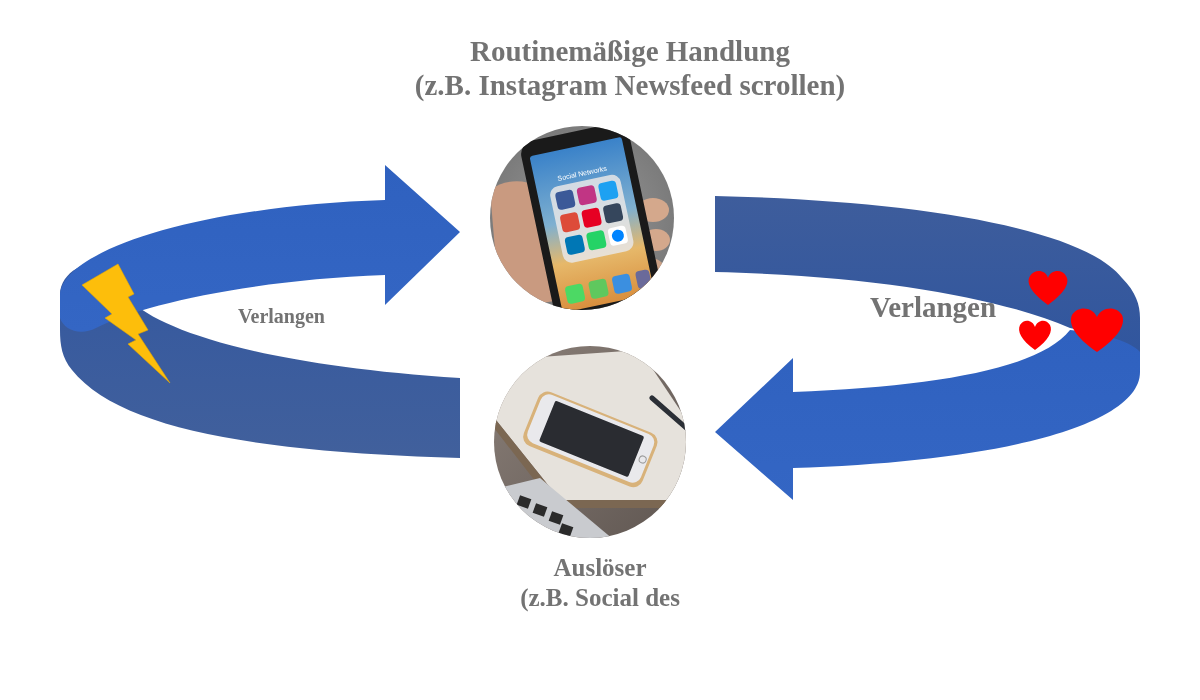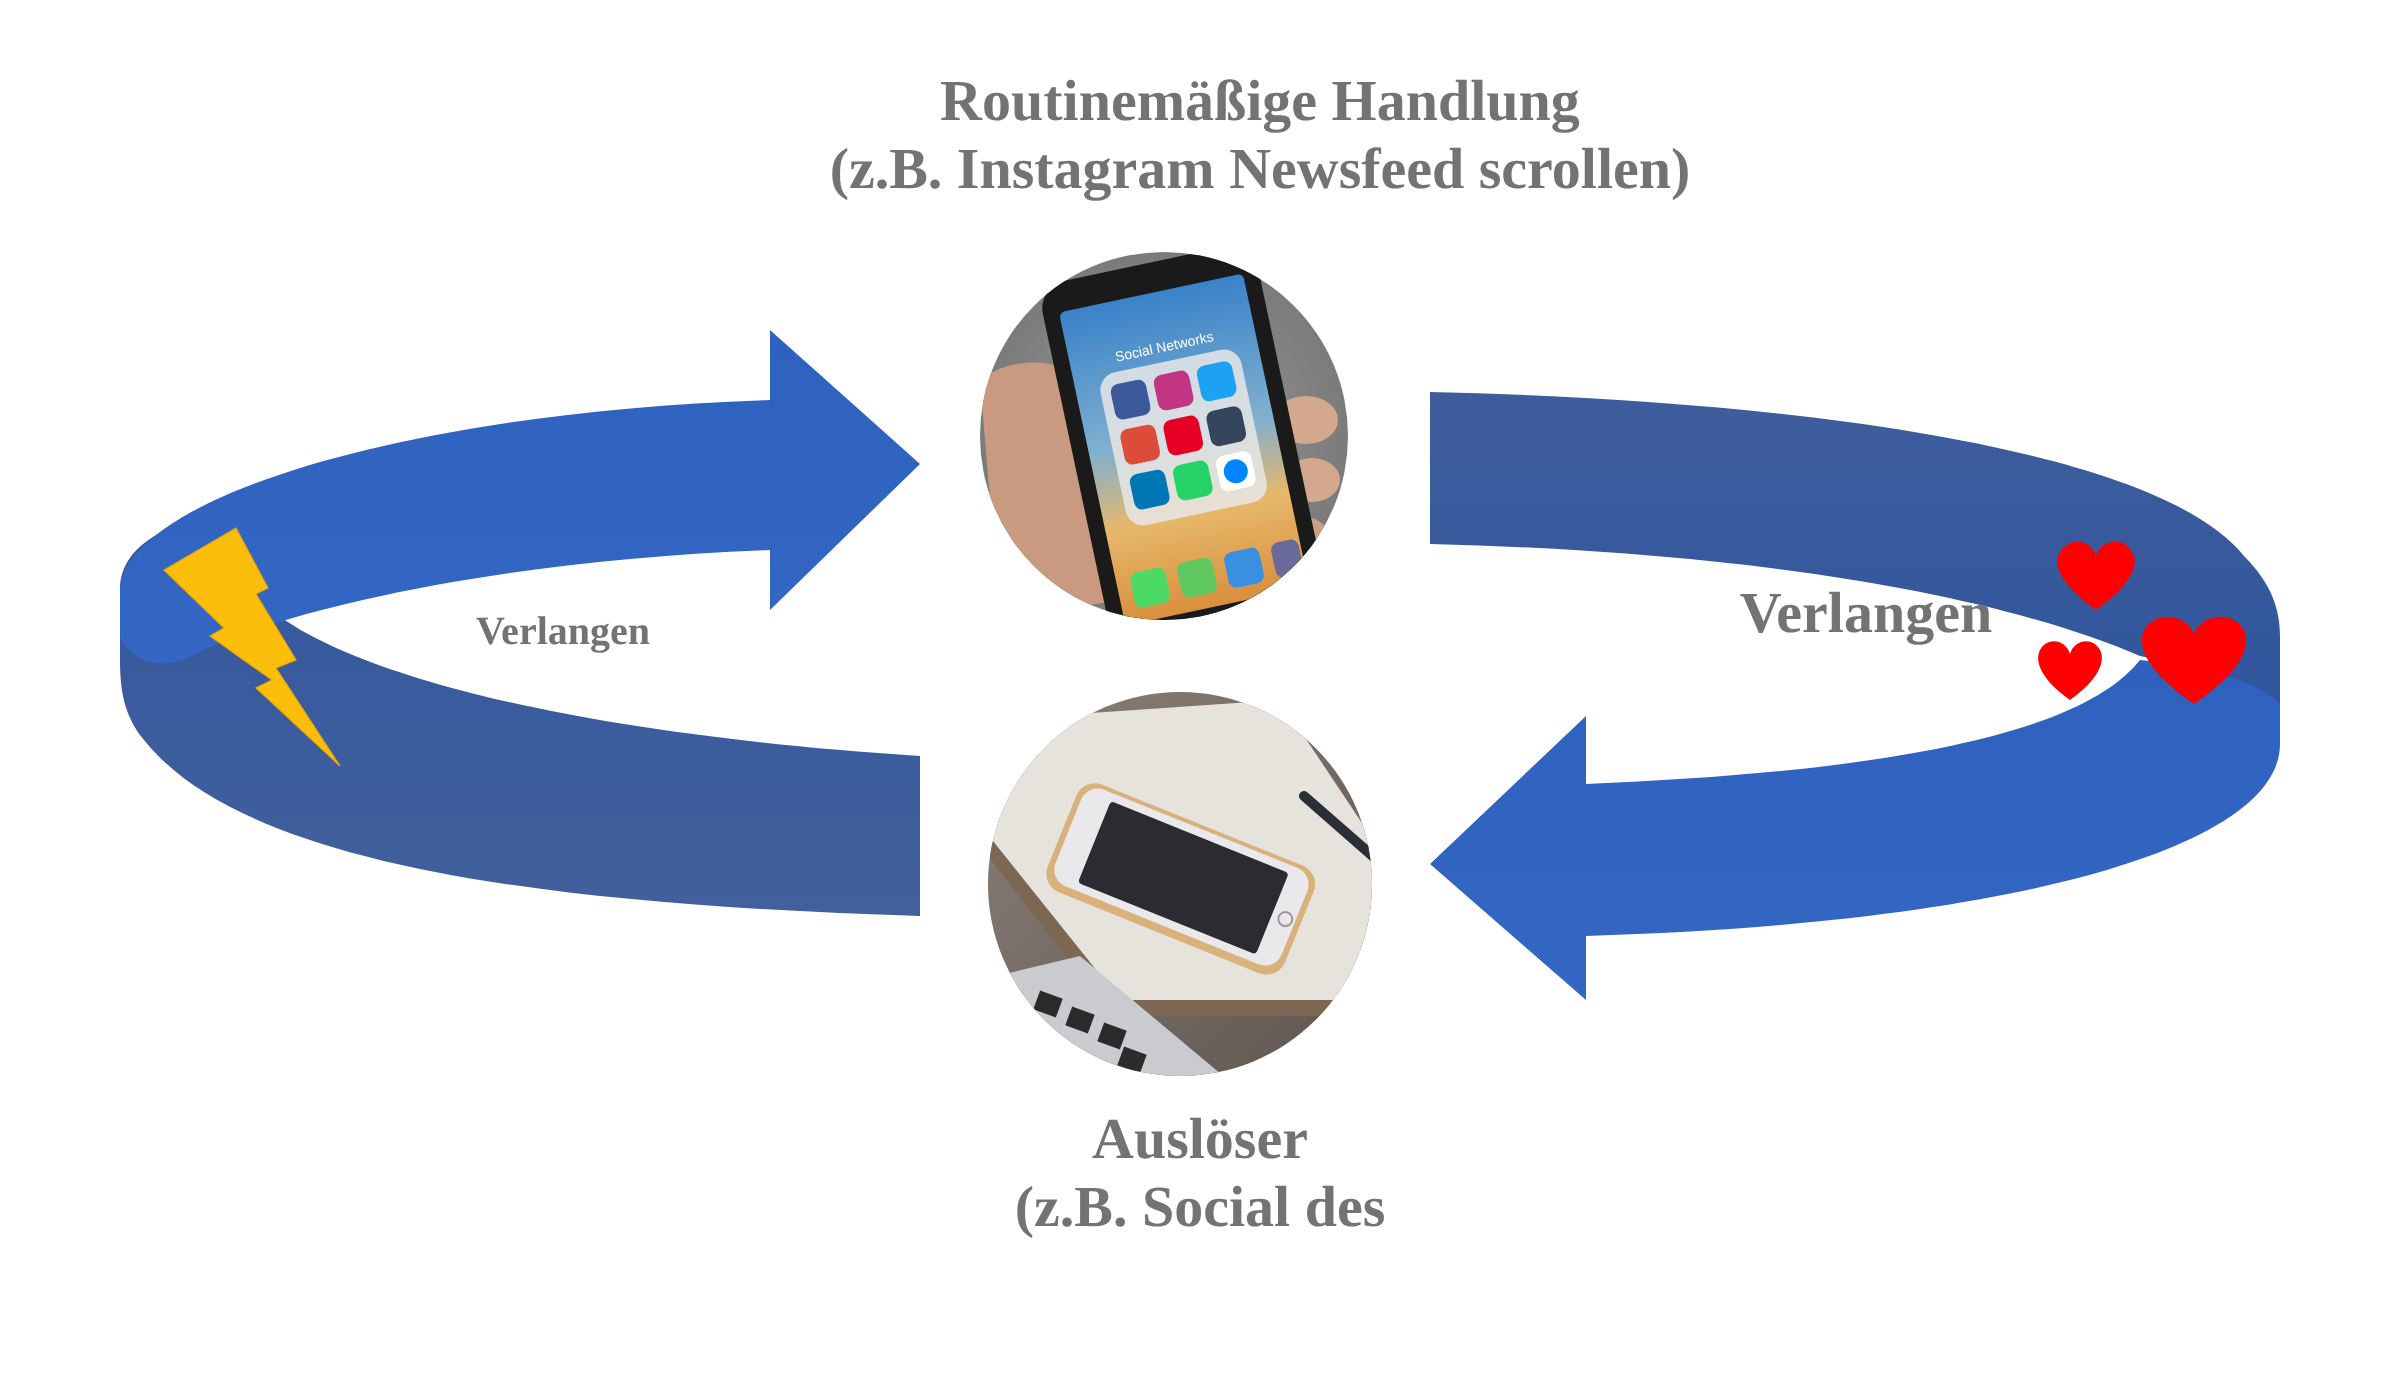--- a/index.html
+++ b/index.html
@@ -3,21 +3,21 @@
 <meta charset="utf-8">
 <style>
   html, body { margin: 0; padding: 0; background: #ffffff; }
   body { width: 1200px; height: 700px; position: relative; overflow: hidden; font-family: "Liberation Serif", "DejaVu Serif", serif; }
   #stage { position: absolute; left: 0; top: 0; width: 1200px; height: 700px; }
   .label { position: absolute; color: #737373; font-weight: bold; text-align: center; line-height: 1.18; font-family: "Liberation Serif", "DejaVu Serif", serif; }
   .label span { display: block; white-space: nowrap; }
   #title-top { left: 400px; top: 34px; width: 460px; font-size: 29px; }
   #label-left { left: 175px; top: 305px; width: 150px; font-size: 20px; text-align: right; }
   #label-right { left: 848px; top: 290px; width: 170px; font-size: 29px; }
-  #label-bottom { left: 430px; top: 553px; width: 340px; font-size: 29px; }
+  #label-bottom { left: 430px; top: 553px; width: 340px; font-size: 25px; }
 </style>
 </head>
 <body>
 
 <div id="stage">
   <svg width="1200" height="700" viewBox="0 0 1200 700" xmlns="http://www.w3.org/2000/svg">
     <defs>
       <linearGradient id="sideGrad" x1="0" y1="0" x2="0" y2="1">
         <stop offset="0" stop-color="#34589f"></stop>
         <stop offset="1" stop-color="#41609c"></stop>

